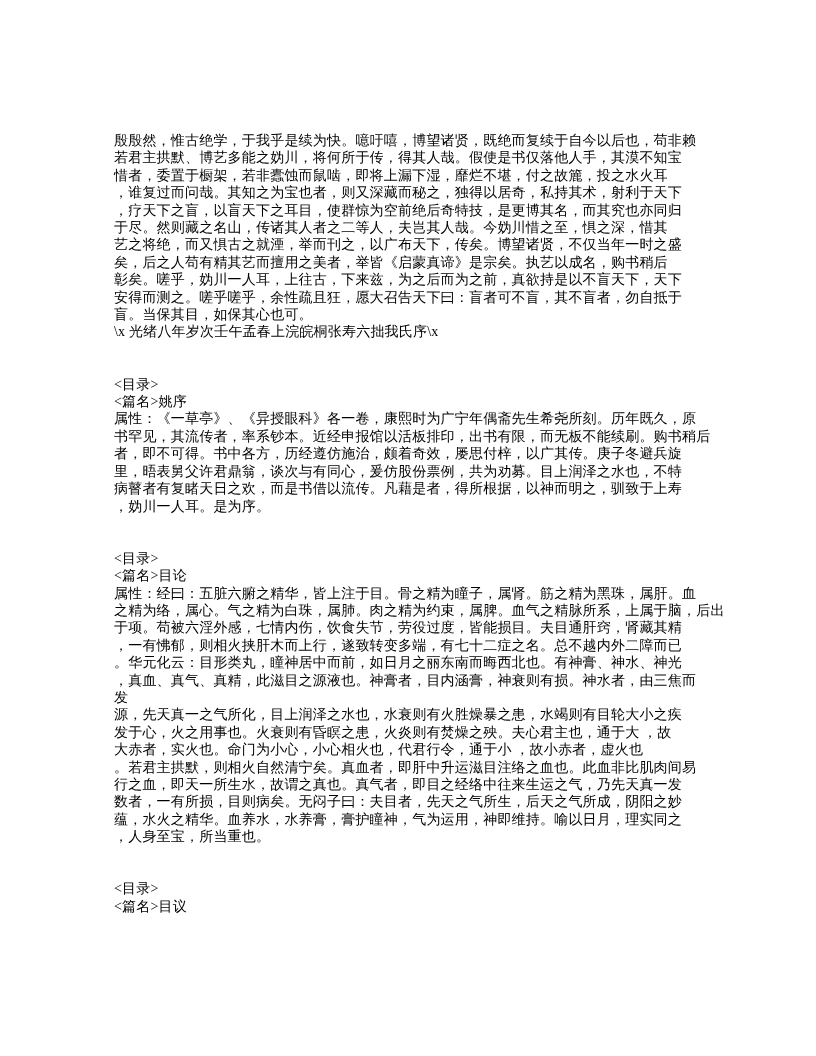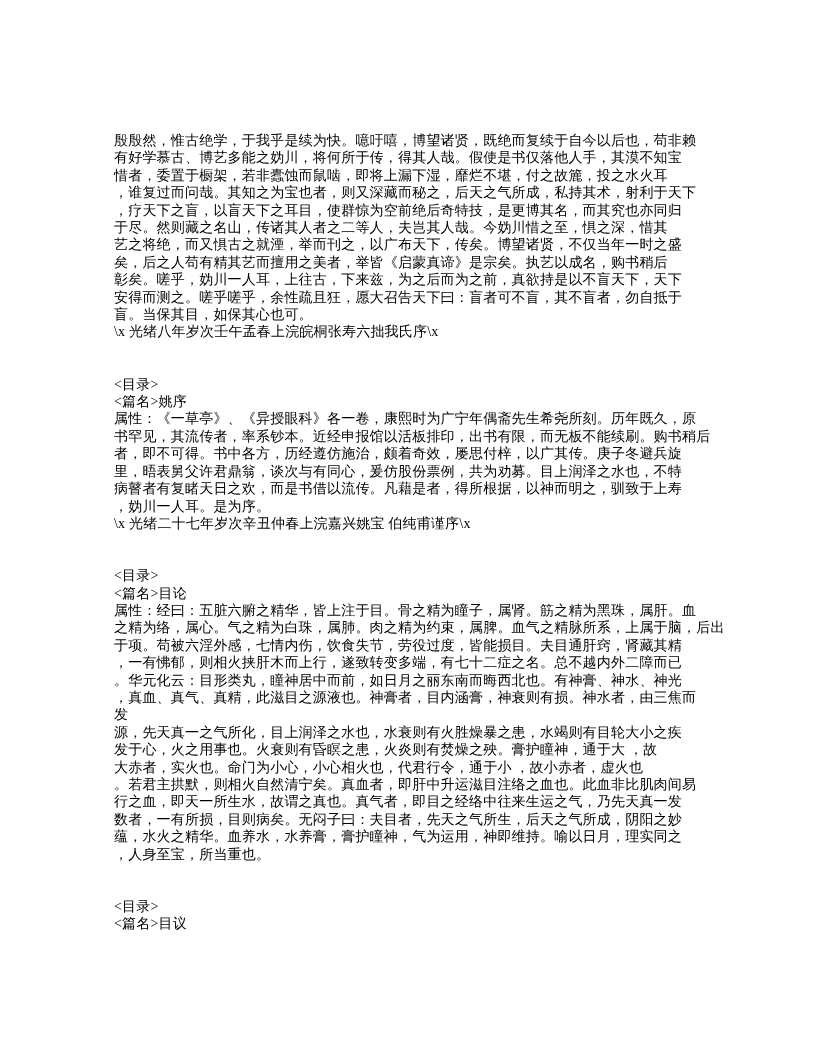--- a/index.html
+++ b/index.html
@@ -31,55 +31,54 @@
     white-space: pre-wrap;
     word-break: break-all;
   }
 </style>
 </head>
 <body>
 
 <div class="page">
   <div class="doc-body">
       <div class="line">殷殷然，惟古绝学，于我乎是续为快。噫吁嘻，博望诸贤，既绝而复续于自今以后也，苟非赖</div>
-      <div class="line">有好学慕古、博艺多能之妫川，将何所于传，得其人哉。假使是书仅落他人手，其漠不知宝</div>
+      <div class="line">若君主拱默、博艺多能之妫川，将何所于传，得其人哉。假使是书仅落他人手，其漠不知宝</div>
       <div class="line">惜者，委置于橱架，若非蠹蚀而鼠啮，即将上漏下湿，靡烂不堪，付之故簏，投之水火耳</div>
-      <div class="line">，谁复过而问哉。其知之为宝也者，则又深藏而秘之，后天之气所成，私持其术，射利于天下</div>
+      <div class="line">，谁复过而问哉。其知之为宝也者，则又深藏而秘之，独得以居奇，私持其术，射利于天下</div>
       <div class="line">，疗天下之盲，以盲天下之耳目，使群惊为空前绝后奇特技，是更博其名，而其究也亦同归</div>
       <div class="line">于尽。然则藏之名山，传诸其人者之二等人，夫岂其人哉。今妫川惜之至，惧之深，惜其</div>
       <div class="line">艺之将绝，而又惧古之就湮，举而刊之，以广布天下，传矣。博望诸贤，不仅当年一时之盛</div>
       <div class="line">矣，后之人苟有精其艺而擅用之美者，举皆《启蒙真谛》是宗矣。执艺以成名，购书稍后</div>
       <div class="line">彰矣。嗟乎，妫川一人耳，上往古，下来兹，为之后而为之前，真欲持是以不盲天下，天下</div>
       <div class="line">安得而测之。嗟乎嗟乎，余性疏且狂，愿大召告天下曰：盲者可不盲，其不盲者，勿自抵于</div>
       <div class="line">盲。当保其目，如保其心也可。</div>
       <div class="line">\x 光绪八年岁次壬午孟春上浣皖桐张寿六拙我氏序\x</div>
       <div class="line"></div>
       <div class="line"></div>
       <div class="line">&lt;目录&gt;</div>
       <div class="line">&lt;篇名&gt;姚序</div>
       <div class="line">属性：《一草亭》、《异授眼科》各一卷，康熙时为广宁年偶斋先生希尧所刻。历年既久，原</div>
       <div class="line">书罕见，其流传者，率系钞本。近经申报馆以活板排印，出书有限，而无板不能续刷。购书稍后</div>
       <div class="line">者，即不可得。书中各方，历经遵仿施治，颇着奇效，屡思付梓，以广其传。庚子冬避兵旋</div>
       <div class="line">里，晤表舅父许君鼎翁，谈次与有同心，爰仿股份票例，共为劝募。目上润泽之水也，不特</div>
       <div class="line">病瞽者有复睹天日之欢，而是书借以流传。凡藉是者，得所根据，以神而明之，驯致于上寿</div>
       <div class="line">，妫川一人耳。是为序。</div>
-      <div class="line">\x 光绪二十七年岁次辛丑仲春上浣嘉兴姚宝 伯纯甫谨序\x</div>
       <div class="line"></div>
       <div class="line"></div>
       <div class="line">&lt;目录&gt;</div>
       <div class="line">&lt;篇名&gt;目论</div>
       <div class="line">属性：经曰：五脏六腑之精华，皆上注于目。骨之精为瞳子，属肾。筋之精为黑珠，属肝。血</div>
       <div class="line">之精为络，属心。气之精为白珠，属肺。肉之精为约束，属脾。血气之精脉所系，上属于脑，后出</div>
       <div class="line">于项。苟被六淫外感，七情内伤，饮食失节，劳役过度，皆能损目。夫目通肝窍，肾藏其精</div>
       <div class="line">，一有怫郁，则相火挟肝木而上行，遂致转变多端，有七十二症之名。总不越内外二障而已</div>
       <div class="line">。华元化云：目形类丸，瞳神居中而前，如日月之丽东南而晦西北也。有神膏、神水、神光</div>
       <div class="line">，真血、真气、真精，此滋目之源液也。神膏者，目内涵膏，神衰则有损。神水者，由三焦而</div>
       <div class="line">发</div>
       <div class="line">源，先天真一之气所化，目上润泽之水也，水衰则有火胜燥暴之患，水竭则有目轮大小之疾</div>
-      <div class="line">发于心，火之用事也。火衰则有昏瞑之患，火炎则有焚燥之殃。膏护瞳神，通于大 ，故</div>
+      <div class="line">发于心，火之用事也。火衰则有昏瞑之患，火炎则有焚燥之殃。夫心君主也，通于大 ，故</div>
       <div class="line">大赤者，实火也。命门为小心，小心相火也，代君行令，通于小 ，故小赤者，虚火也</div>
       <div class="line">。若君主拱默，则相火自然清宁矣。真血者，即肝中升运滋目注络之血也。此血非比肌肉间易</div>
       <div class="line">行之血，即天一所生水，故谓之真也。真气者，即目之经络中往来生运之气，乃先天真一发</div>
       <div class="line">数者，一有所损，目则病矣。无闷子曰：夫目者，先天之气所生，后天之气所成，阴阳之妙</div>
       <div class="line">蕴，水火之精华。血养水，水养膏，膏护瞳神，气为运用，神即维持。喻以日月，理实同之</div>
       <div class="line">，人身至宝，所当重也。</div>
       <div class="line"></div>
       <div class="line"></div>
       <div class="line">&lt;目录&gt;</div>
       <div class="line">&lt;篇名&gt;目议</div>

